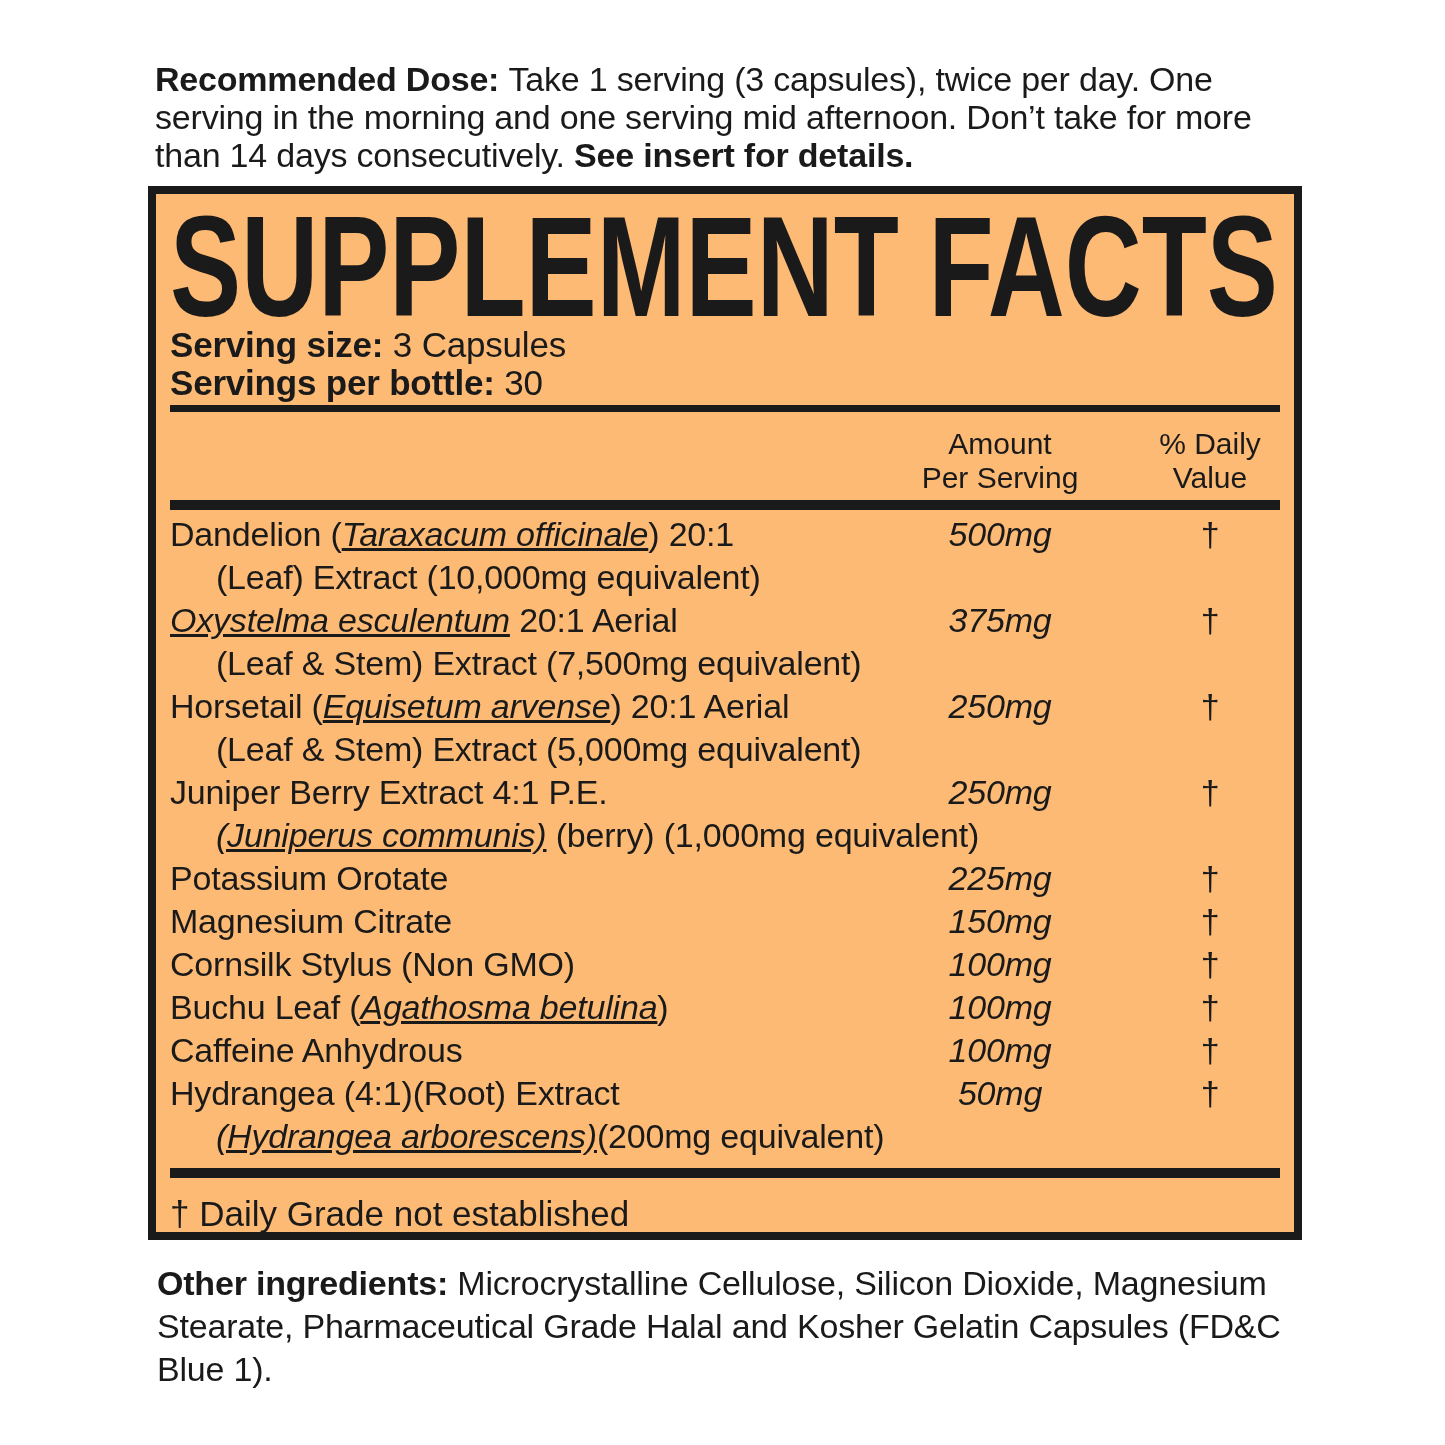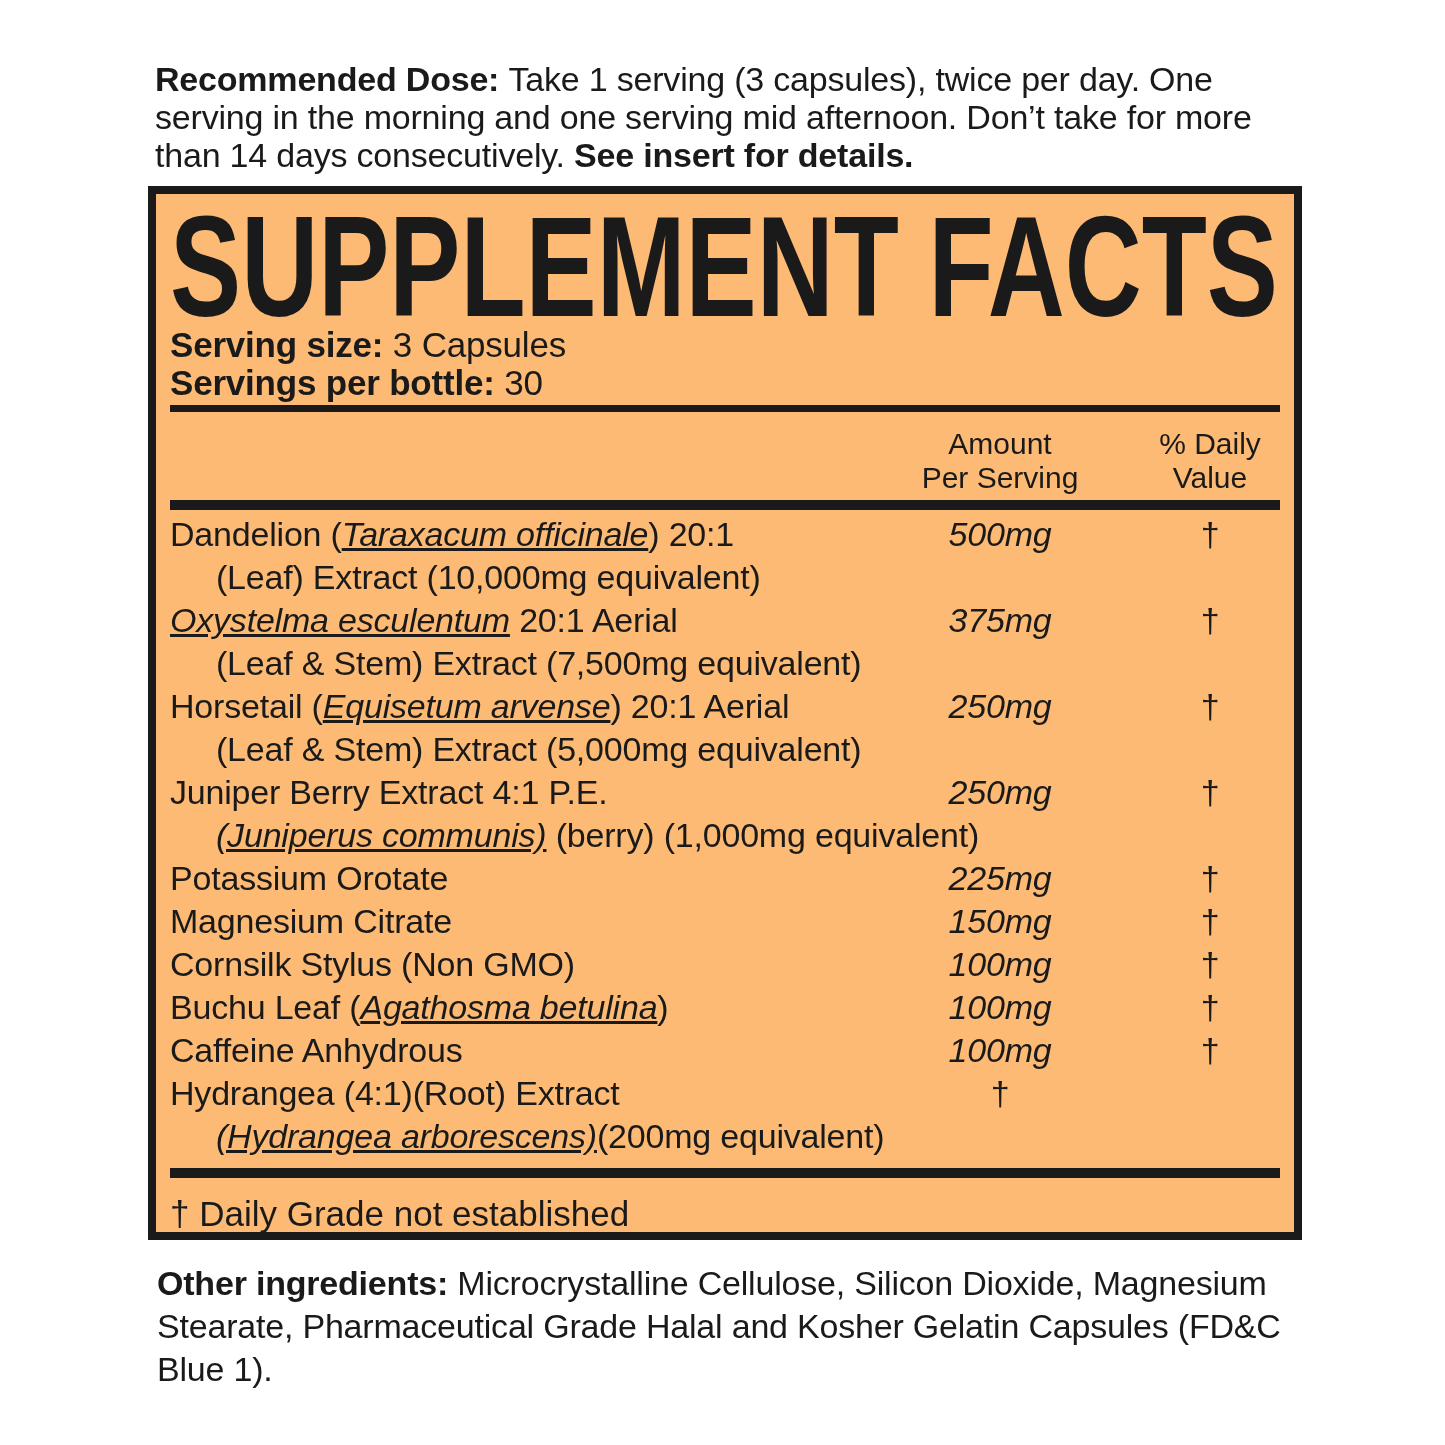--- a/index.html
+++ b/index.html
@@ -141,20 +141,21 @@
           <div class="ing-amount">100mg</div>
           <div class="ing-dv">†</div>
         </div>
         <div class="ing-row">
           <div class="ing-name"><span>Caffeine Anhydrous</span></div>
           <div class="ing-amount">100mg</div>
           <div class="ing-dv">†</div>
         </div>
         <div class="ing-row">
           <div class="ing-name"><span>Hydrangea (4:1)(Root) Extract</span></div>
+          <div class="ing-amount">50mg</div>
           <div class="ing-dv">†</div>
         </div>
         <div class="ing-detail"><span class="i">(Hydrangea arborescens)</span><span>(200mg equivalent)</span></div>
       </div>
 
     <div class="rule-thick footnote-rule"></div>
 
     <div class="footnote">† Daily Grade not established</div>
   </div>
 

